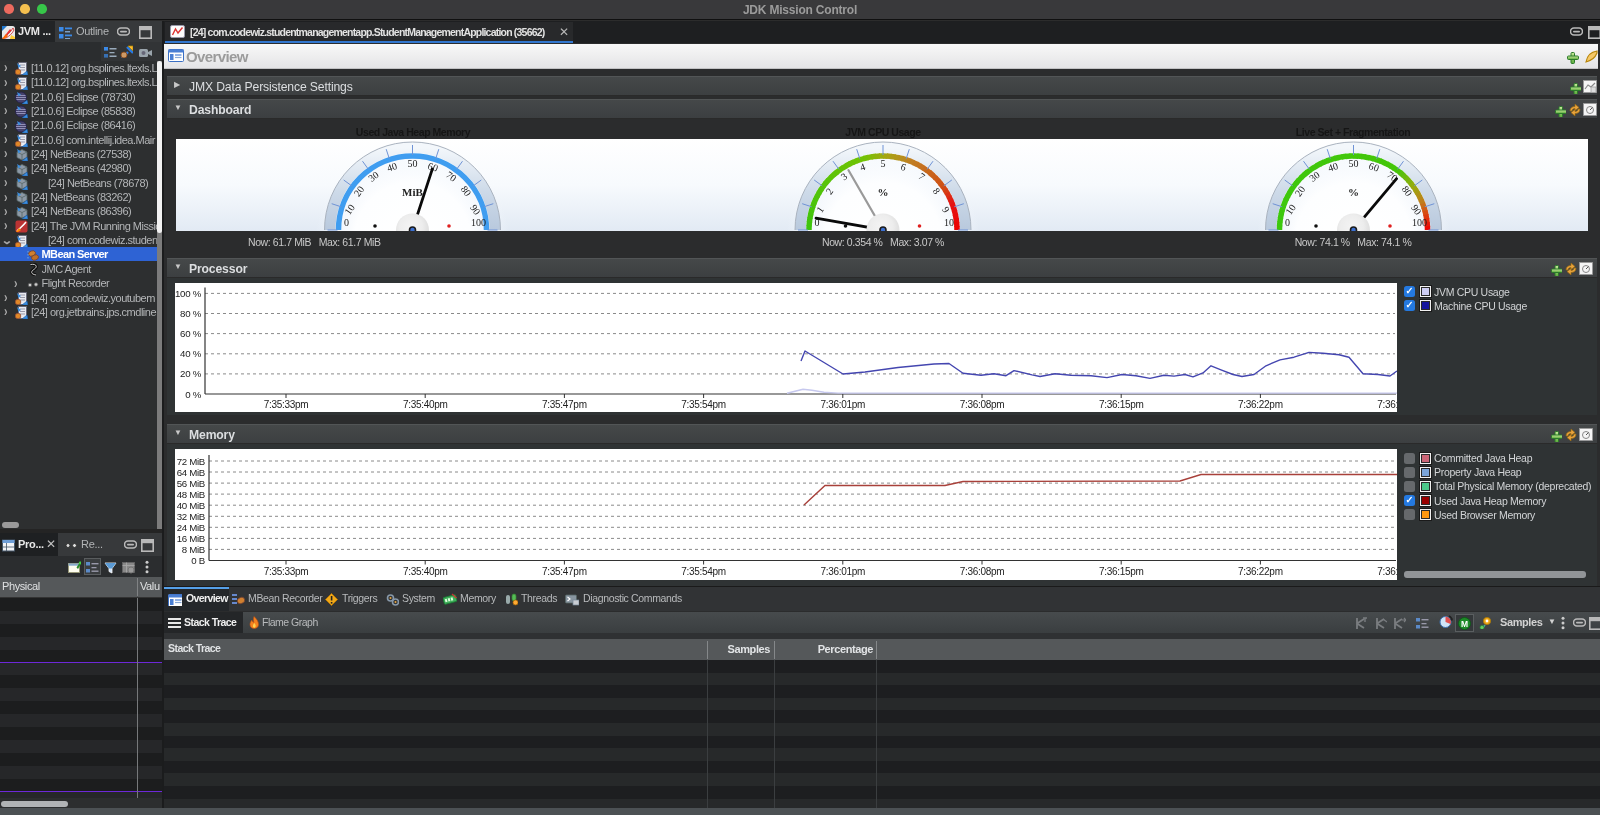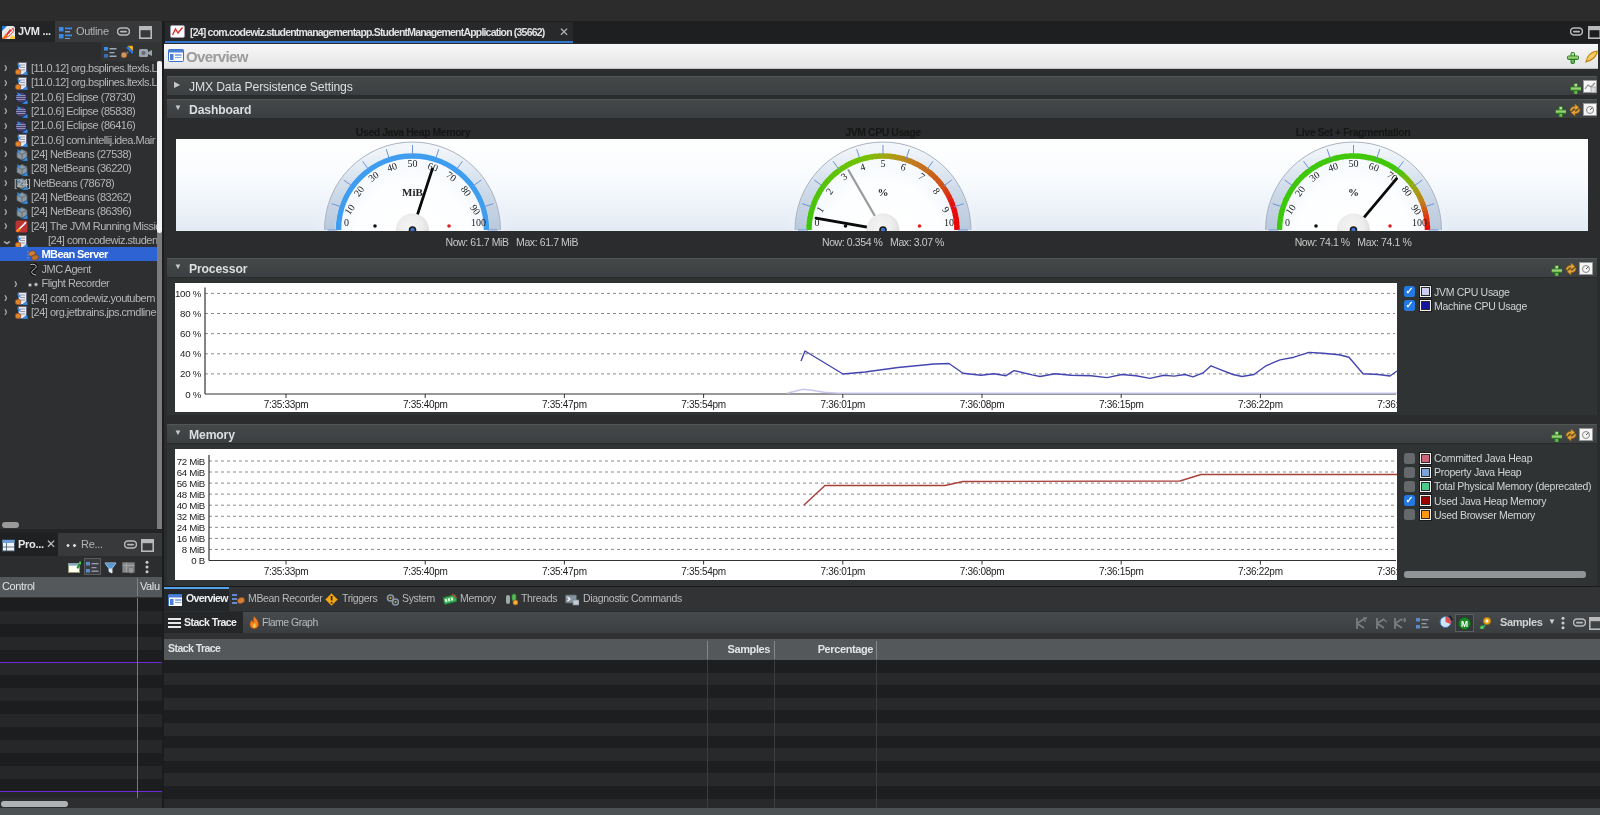--- a/index.html
+++ b/index.html
@@ -28,20 +28,26 @@
           <stop offset="1" stop-color="#5aaa3a"></stop>
         </linearGradient>
 <linearGradient id="bandg" x1="0" y1="0" x2="0" y2="1">
           <stop offset="0" stop-color="#ffffff"></stop>
           <stop offset="0.5" stop-color="#f7fafd"></stop>
           <stop offset="1" stop-color="#e2eaf4"></stop>
         </linearGradient>
 </defs>
     </svg>
 
+<div class="abs" style="left:0;top:0;width:1600px;height:20px;background:#39393b;border-bottom:1.5px solid #101010">
+  <div class="abs" style="left:4.2px;top:4.3px;width:9.4px;height:9.4px;border-radius:50%;background:#ed6a5e"></div>
+  <div class="abs" style="left:20.2px;top:4.3px;width:9.4px;height:9.4px;border-radius:50%;background:#f4bf4f"></div>
+  <div class="abs" style="left:37.2px;top:4.3px;width:9.4px;height:9.4px;border-radius:50%;background:#37c649"></div>
+  <div class="abs" style="left:0;top:2.5px;width:1600px;text-align:center;color:#9b9b9b;font-size:12px;letter-spacing:-0.2px;font-weight:bold">JDK Mission Control</div>
+</div>
 
 <div class="abs" style="left:0;top:21px;width:163px;height:794px;background:#2d2f30">
   <div class="abs" style="left:0;top:0;width:163px;height:21px;background:#37393b"></div>
   <div class="abs" style="left:0;top:0;width:55px;height:21px;background:#222426"></div>
   <div style="position:absolute;left:2px;top:4px;width:13px;height:13px"><svg width="13" height="13" viewBox="0 0 13 13" style="">
           <rect x="0" y="0" width="13" height="13" rx="2.5" fill="#e8e8e8"></rect>
           <path d="M1 12 L8 3 L11 6 Z" fill="#e33"></path>
           <path d="M2 12 C5 9 8 7 11 2 L12 4 C10 8 7 10 4 12 Z" fill="#f5f5f5" stroke="#c22" stroke-width="0.8"></path>
           <path d="M0 13 L4 8 L6 10 L2 13 Z" fill="#f60"></path>
           <path d="M9 9 L13 11 L13 13 L8 13 Z" fill="#fc3"></path>
@@ -158,30 +164,30 @@
         </svg></div>
       <div style="position:absolute;left:31px;top:127.0px;width:126px;height:13px;overflow:hidden;white-space:nowrap;color:#b4b6b8;font-weight:normal;font-size:11px;letter-spacing:-0.5px">[24] NetBeans (27538)</div>
       <div style="position:absolute;left:4px;top:140.8px;width:9px;height:12px;color:#a9a9a9;font-size:10.5px;font-weight:bold;transform:scaleY(1.35)">›</div>
       <div style="position:absolute;left:15px;top:140.75px;width:13px;height:13px"><svg width="13" height="13" viewBox="0 0 13 13" style="">
           <path d="M2 4 L7 1.5 L12 4 L12 9.5 L7 12 L2 9.5 Z" fill="#8d99a6" stroke="#566" stroke-width="0.8"></path>
           <path d="M2 4 L7 6.5 L12 4" fill="none" stroke="#566" stroke-width="0.8"></path>
           <line x1="7" y1="6.5" x2="7" y2="12" stroke="#566" stroke-width="0.8"></line>
           <path d="M7 13 L12 9 L13 13 Z" fill="#3d8fe0" stroke="#1a5aa8" stroke-width="0.6"></path>
           <path d="M2 1 L6 3.5 L3.5 5.5 Z" fill="#3d8fe0"></path>
         </svg></div>
-      <div style="position:absolute;left:31px;top:141.3px;width:126px;height:13px;overflow:hidden;white-space:nowrap;color:#b4b6b8;font-weight:normal;font-size:11px;letter-spacing:-0.5px">[28] NetBeans (36220)</div>
+      <div style="position:absolute;left:31px;top:141.3px;width:126px;height:13px;overflow:hidden;white-space:nowrap;color:#b4b6b8;font-weight:normal;font-size:11px;letter-spacing:-0.5px">[24] NetBeans (42980)</div>
       <div style="position:absolute;left:4px;top:155.1px;width:9px;height:12px;color:#a9a9a9;font-size:10.5px;font-weight:bold;transform:scaleY(1.35)">›</div>
       <div style="position:absolute;left:15px;top:155.10000000000002px;width:13px;height:13px"><svg width="13" height="13" viewBox="0 0 13 13" style="">
           <path d="M2 4 L7 1.5 L12 4 L12 9.5 L7 12 L2 9.5 Z" fill="#8d99a6" stroke="#566" stroke-width="0.8"></path>
           <path d="M2 4 L7 6.5 L12 4" fill="none" stroke="#566" stroke-width="0.8"></path>
           <line x1="7" y1="6.5" x2="7" y2="12" stroke="#566" stroke-width="0.8"></line>
           <path d="M7 13 L12 9 L13 13 Z" fill="#3d8fe0" stroke="#1a5aa8" stroke-width="0.6"></path>
           <path d="M2 1 L6 3.5 L3.5 5.5 Z" fill="#3d8fe0"></path>
         </svg></div>
-      <div style="position:absolute;left:14px;top:155.7px;width:126px;height:13px;overflow:hidden;white-space:nowrap;color:#b4b6b8;font-weight:normal;font-size:11px;letter-spacing:-0.5px">[24] NetBeans (78678)</div>
+      <div style="position:absolute;left:48px;top:155.7px;width:126px;height:13px;overflow:hidden;white-space:nowrap;color:#b4b6b8;font-weight:normal;font-size:11px;letter-spacing:-0.5px">[24] NetBeans (78678)</div>
       <div style="position:absolute;left:4px;top:169.5px;width:9px;height:12px;color:#a9a9a9;font-size:10.5px;font-weight:bold;transform:scaleY(1.35)">›</div>
       <div style="position:absolute;left:15px;top:169.45000000000002px;width:13px;height:13px"><svg width="13" height="13" viewBox="0 0 13 13" style="">
           <path d="M2 4 L7 1.5 L12 4 L12 9.5 L7 12 L2 9.5 Z" fill="#8d99a6" stroke="#566" stroke-width="0.8"></path>
           <path d="M2 4 L7 6.5 L12 4" fill="none" stroke="#566" stroke-width="0.8"></path>
           <line x1="7" y1="6.5" x2="7" y2="12" stroke="#566" stroke-width="0.8"></line>
           <path d="M7 13 L12 9 L13 13 Z" fill="#3d8fe0" stroke="#1a5aa8" stroke-width="0.6"></path>
           <path d="M2 1 L6 3.5 L3.5 5.5 Z" fill="#3d8fe0"></path>
         </svg></div>
       <div style="position:absolute;left:31px;top:170.1px;width:126px;height:13px;overflow:hidden;white-space:nowrap;color:#b4b6b8;font-weight:normal;font-size:11px;letter-spacing:-0.5px">[24] NetBeans (83262)</div>
       <div style="position:absolute;left:4px;top:183.8px;width:9px;height:12px;color:#a9a9a9;font-size:10.5px;font-weight:bold;transform:scaleY(1.35)">›</div>
@@ -305,21 +311,21 @@
           <line x1="0.5" y1="4.5" x2="12.5" y2="4.5" stroke="#aaa" stroke-width="0.8"></line>
           <line x1="4.5" y1="1.5" x2="4.5" y2="11.5" stroke="#aaa" stroke-width="0.8"></line>
           <circle cx="9" cy="9" r="3" fill="#999" stroke="#777"></circle>
         </svg></div>
   <div style="position:absolute;left:145px;top:31px;width:5px;height:14px"><svg width="5" height="14" viewBox="0 0 5 14" style="">
           <circle cx="2" cy="2.2" r="1.5" fill="#ccc"></circle>
           <circle cx="2" cy="7" r="1.5" fill="#ccc"></circle>
           <circle cx="2" cy="11.8" r="1.5" fill="#ccc"></circle>
         </svg></div>
   <div class="abs" style="left:0;top:48px;width:163px;height:21px;background:#55585a;border-bottom:1px solid #333"></div>
-  <div class="abs" style="left:2px;top:51px;color:#dfe1e2;font-size:11px;letter-spacing:-0.4px">Control</div>
+  <div class="abs" style="left:2px;top:51px;color:#dfe1e2;font-size:11px;letter-spacing:-0.4px">Physical</div>
   <div class="abs" style="left:137px;top:49px;width:1px;height:18px;background:#808284"></div>
   <div class="abs" style="left:140px;top:51px;color:#dfe1e2;font-size:11px;letter-spacing:-0.4px">Valu</div>
   <div style="position:absolute;left:0px;top:69.0px;width:163px;height:12.9px;background:#1c1d1e"></div>
       <div style="position:absolute;left:0px;top:81.9px;width:163px;height:12.9px;background:#262729"></div>
       <div style="position:absolute;left:0px;top:94.8px;width:163px;height:12.9px;background:#1c1d1e"></div>
       <div style="position:absolute;left:0px;top:107.7px;width:163px;height:12.9px;background:#262729"></div>
       <div style="position:absolute;left:0px;top:120.6px;width:163px;height:12.9px;background:#1c1d1e"></div>
       <div style="position:absolute;left:0px;top:133.5px;width:163px;height:12.9px;background:#262729"></div>
       <div style="position:absolute;left:0px;top:146.4px;width:163px;height:12.9px;background:#1c1d1e"></div>
       <div style="position:absolute;left:0px;top:159.3px;width:163px;height:12.9px;background:#262729"></div>
@@ -616,21 +622,21 @@
           <line x1="1252.5" y1="91.0" x2="1262.5" y2="91.0" stroke="#6f93d6" stroke-width="1"></line>
           <text x="1243.5" y="84.8" font-size="10" fill="#1c1c1c" text-anchor="middle" dominant-baseline="middle" transform="rotate(0.0 1243.5 83.8)" font-family="Liberation Serif, serif">100</text>
           <text x="1177.5" y="57.0" font-size="11" font-weight="bold" fill="#222" text-anchor="middle" font-family="Liberation Serif, serif">%</text>
           <circle cx="1140.0" cy="87.0" r="1.8" fill="#111"></circle>
           <circle cx="1214.0" cy="87.0" r="1.8" fill="#e02020"></circle>
           <line x1="1173.6" y1="95.6" x2="1220.6" y2="39.7" stroke="#0a0a0a" stroke-width="2.8" stroke-linecap="round"></line>
           <circle cx="1177.5" cy="91.0" r="16.5" fill="url(#ghub)"></circle>
           <circle cx="1177.5" cy="91.0" r="3.0" fill="#3b6fd0" stroke="#1b1b1b" stroke-width="1.6"></circle>
         </svg>
 </div>
-<div class="abs" style="left:85px;top:214.5px;width:330px;text-align:right;color:#c9c9c9;font-size:10.5px;letter-spacing:-0.4px">Now: 61.7 MiB&nbsp;&nbsp;&nbsp;Max: 61.7 MiB</div>
+<div class="abs" style="left:85px;top:214.5px;width:330px;text-align:left;color:#c9c9c9;font-size:10.5px;letter-spacing:-0.4px">Now: 61.7 MiB&nbsp;&nbsp;&nbsp;Max: 61.7 MiB</div>
 <div class="abs" style="left:555px;top:214.5px;width:330px;text-align:center;color:#c9c9c9;font-size:10.5px;letter-spacing:-0.4px">Now: 0.354 %&nbsp;&nbsp;&nbsp;Max: 3.07 %</div>
 <div class="abs" style="left:1025px;top:214.5px;width:330px;text-align:center;color:#c9c9c9;font-size:10.5px;letter-spacing:-0.4px">Now: 74.1 %&nbsp;&nbsp;&nbsp;Max: 74.1 %</div>
 <div style="position:absolute;left:4px;top:237px;width:1430px;height:20px;background:linear-gradient(#454849,#3c3f41);border-top:1px solid #525556;border-bottom:1px solid #2a2a2a;box-sizing:border-box"></div>
       <div style="position:absolute;left:11px;top:241px;color:#c8c8c8;font-size:8px">▼</div>
       <div style="position:absolute;left:26px;top:240.5px;color:#dcdee0;font-size:12.2px;letter-spacing:-0.15px;font-weight:bold">Processor</div>
       <div style="position:absolute;left:1388px;top:241px;width:11px;height:11px"><svg width="11" height="11" viewBox="0 0 11 11" style="">
           <rect x="4" y="0.5" width="3.5" height="11" rx="1" fill="url(#plusg)" stroke="#2a7a2a" stroke-width="1"></rect>
           <rect x="0.5" y="4" width="11" height="3.5" rx="1" fill="url(#plusg)" stroke="#2a7a2a" stroke-width="1"></rect>
         </svg></div>
       <div style="position:absolute;left:1401px;top:240px;width:13px;height:13px"><svg width="13" height="13" viewBox="0 0 13 13" style="">

